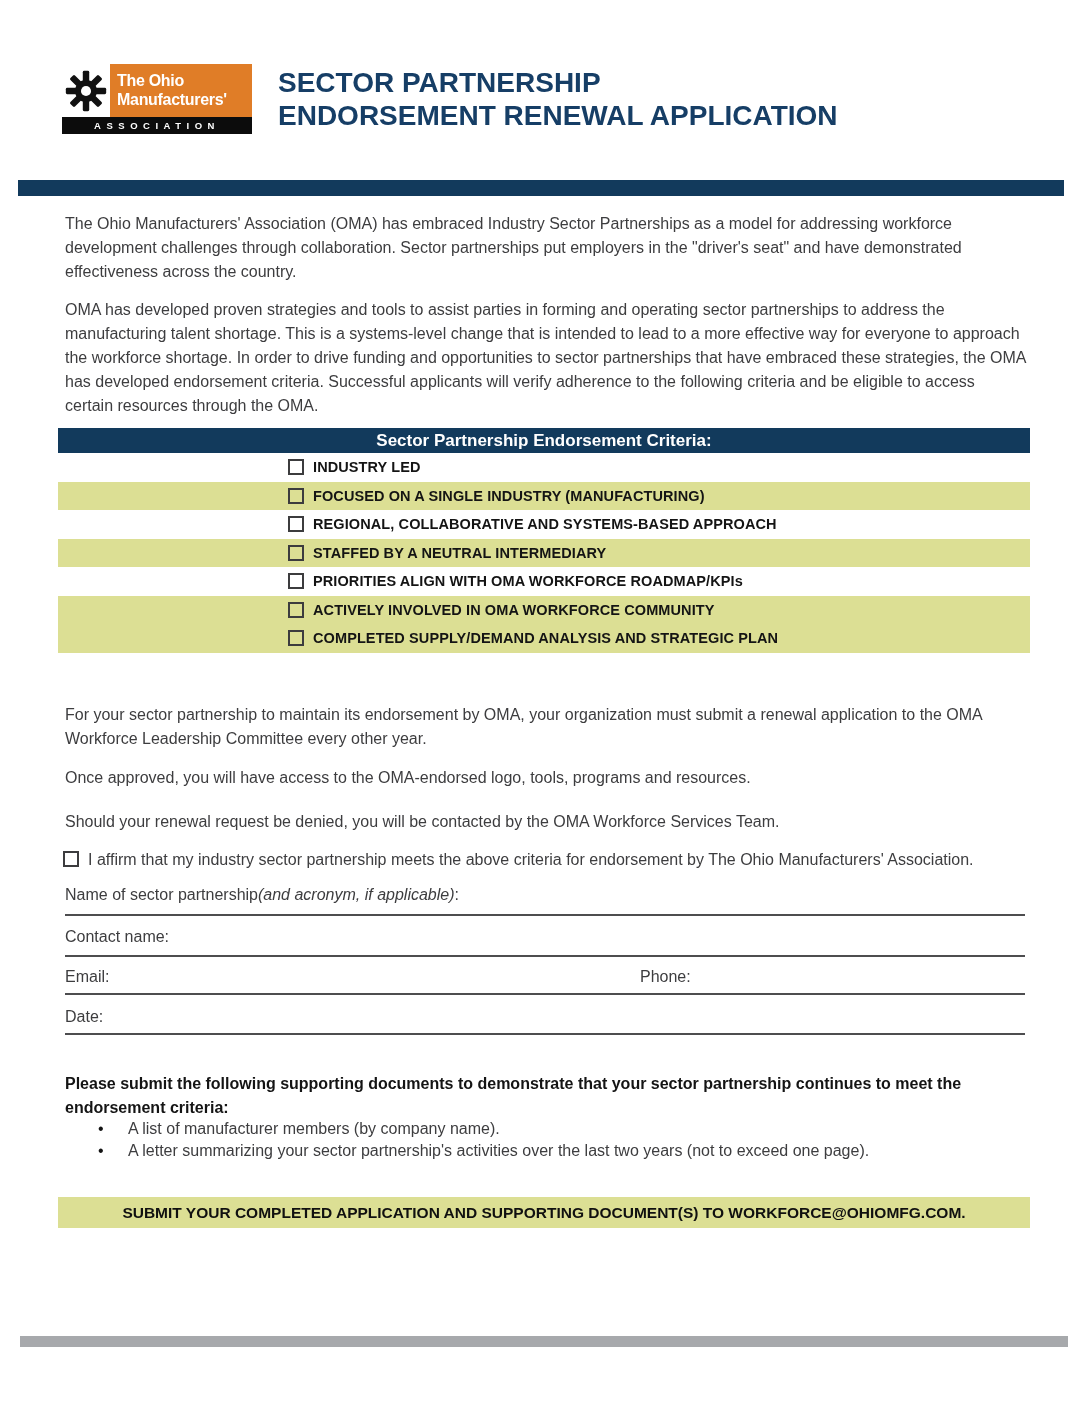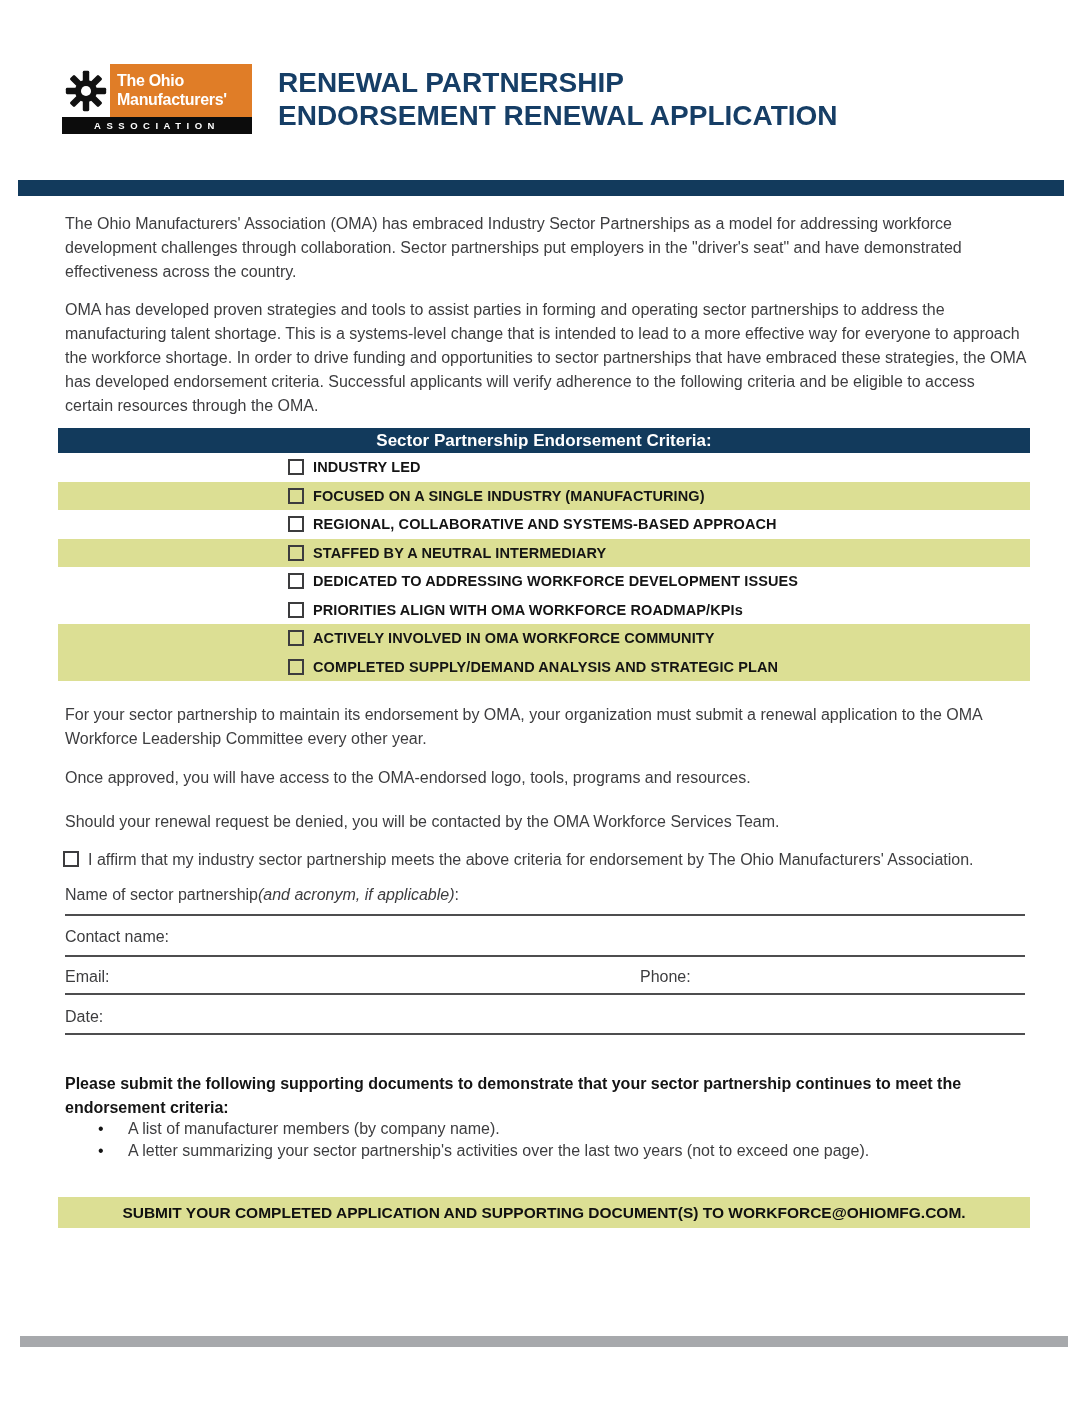--- a/index.html
+++ b/index.html
@@ -104,21 +104,21 @@
       </div>
       <div class="logo-orange">
         <div>The Ohio</div>
         <div>Manufacturers'</div>
       </div>
     </div>
     <div class="logo-band">ASSOCIATION</div>
   </div>
 
   <div class="title">
-    <div>RENEWAL PARTNERSHIP</div>
+    <div>SECTOR PARTNERSHIP</div>
     <div>ENDORSEMENT RENEWAL APPLICATION</div>
   </div>
 
   <div class="divider"></div>
 
   <p class="para p1">The Ohio Manufacturers' Association (OMA) has embraced Industry Sector Partnerships as a model for addressing workforce development challenges through collaboration. Sector partnerships put employers in the "driver's seat" and have demonstrated effectiveness across the country.</p>
   <p class="para p2">OMA has developed proven strategies and tools to assist parties in forming and operating sector partnerships to address the manufacturing talent shortage. This is a systems-level change that is intended to lead to a more effective way for everyone to approach the workforce shortage. In order to drive funding and opportunities to sector partnerships that have embraced these strategies, the OMA has developed endorsement criteria. Successful applicants will verify adherence to the following criteria and be eligible to access certain resources through the OMA.</p>
 
   <div class="criteria">
     <div class="criteria-header">Sector Partnership Endorsement Criteria:</div>
@@ -131,24 +131,20 @@
       <span class="cb"></span>
       <span class="lbl">FOCUSED ON A SINGLE INDUSTRY (MANUFACTURING)</span>
     </div>
     <div class="crow">
       <span class="cb"></span>
       <span class="lbl">REGIONAL, COLLABORATIVE AND SYSTEMS-BASED APPROACH</span>
     </div>
     <div class="crow green">
       <span class="cb"></span>
       <span class="lbl">STAFFED BY A NEUTRAL INTERMEDIARY</span>
-    </div>
-    <div class="crow">
-      <span class="cb"></span>
-      <span class="lbl">DEDICATED TO ADDRESSING WORKFORCE DEVELOPMENT ISSUES</span>
     </div>
     <div class="crow">
       <span class="cb"></span>
       <span class="lbl">PRIORITIES ALIGN WITH OMA WORKFORCE ROADMAP/KPIs</span>
     </div>
     <div class="crow green">
       <span class="cb"></span>
       <span class="lbl">ACTIVELY INVOLVED IN OMA WORKFORCE COMMUNITY</span>
     </div>
     <div class="crow green">

